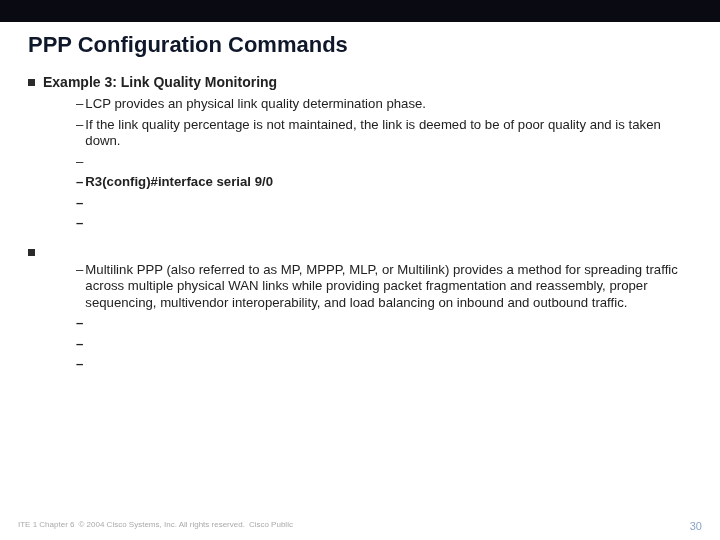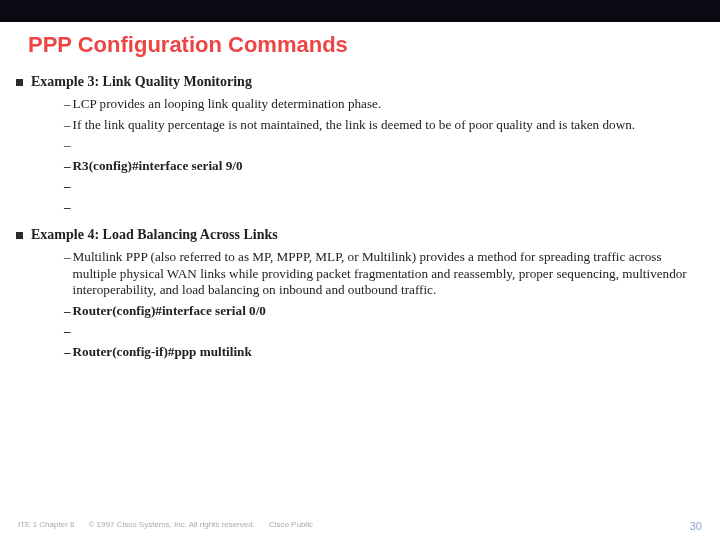--- a/index.html
+++ b/index.html
@@ -1,50 +1,50 @@
 <!DOCTYPE html>
 <html><head>
 <meta charset="utf-8">
 <style>
   * { margin: 0; padding: 0; box-sizing: border-box; }
   html, body { width: 720px; height: 540px; font-family: Arial, Helvetica, sans-serif; background: #fff; }
   .slide { width: 720px; height: 540px; position: relative; display: flex; flex-direction: column; }
   .topbar { height: 22px; background: #0a0a12; flex-shrink: 0; }
-  .title { color: #ef4444; font-size: 22px; font-weight: bold; padding: 10px 28px 6px 28px; }
-  .content { padding: 4px 28px 0 16px; flex: 1; overflow: hidden; font-family: Liberation Serif, serif; }
+  .title { color: #0f172a; font-size: 22px; font-weight: bold; padding: 10px 28px 6px 28px; }
+  .content { padding: 4px 28px 0 28px; flex: 1; overflow: hidden; }
   .ex-head { display: flex; align-items: flex-start; margin-top: 6px; }
   .sq { width: 7px; height: 7px; background: #2a2a2a; margin-top: 5px; margin-right: 8px; flex-shrink: 0; }
   .ex-title { font-weight: bold; font-size: 14px; color: #222; }
   .bullets { margin-left: 48px; margin-top: 6px; }
   .bul { font-size: 13.2px; color: #222; line-height: 1.25; margin-bottom: 4px; display: flex; }
   .dash { margin-right: 2px; flex-shrink: 0; }
   .bold { font-weight: bold; }
   .footer { position: absolute; bottom: 8px; left: 0; right: 0; padding: 0 18px; font-size: 8px; color: #aaa; display: flex; justify-content: space-between; }
-  .footer .left { display: flex; gap: 14px; }
+  .footer .left { display: flex; gap: 4px; }
   .footer .cp { color: #aaa; text-align: right; }
   .footer .pnum { color: #8aa3c8; font-size: 11px; }
 </style>
 </head>
 <body>
 
 <div class="slide">
   <div class="topbar"></div>
 
   <div class="title">PPP Configuration Commands</div>
 
   <div class="content">
 
     <div class="ex-head">
       <div class="sq"></div>
       <div class="ex-title">Example 3: Link Quality Monitoring</div>
     </div>
     <div class="bullets">
       <div class="bul">
           <span class="dash">–</span>
-          <span>LCP provides an looping link quality determination phase.</span>
+          <span>LCP provides an physical link quality determination phase.</span>
         </div>
       <div class="bul">
           <span class="dash">–</span>
           <span>If the link quality percentage is not maintained, the link is deemed to be of poor quality and is taken down.</span>
         </div>
       <div class="bul">
           <span class="dash">–</span>
         </div>
       <div class="bul bold">
           <span class="dash">–</span>
@@ -53,43 +53,40 @@
       <div class="bul bold">
           <span class="dash">–</span>
         </div>
       <div class="bul bold">
           <span class="dash">–</span>
         </div>
     </div>
 
     <div class="ex-head" style="margin-top:12px;">
       <div class="sq"></div>
-      <div class="ex-title">Example 4: Load Balancing Across Links</div>
     </div>
     <div class="bullets">
       <div class="bul">
           <span class="dash">–</span>
           <span>Multilink PPP (also referred to as MP, MPPP, MLP, or Multilink) provides a method for spreading traffic across multiple physical WAN links while providing packet fragmentation and reassembly, proper sequencing, multivendor interoperability, and load balancing on inbound and outbound traffic.</span>
         </div>
       <div class="bul bold">
           <span class="dash">–</span>
-          <span>Router(config)#interface serial 0/0</span>
         </div>
       <div class="bul bold">
           <span class="dash">–</span>
         </div>
       <div class="bul bold">
           <span class="dash">–</span>
-          <span>Router(config-if)#ppp multilink</span>
         </div>
     </div>
 
   </div>
 
   <div class="footer">
     <div class="left">
       <span>ITE 1 Chapter 6</span>
-      <span>© 1997 Cisco Systems, Inc. All rights reserved.</span>
+      <span>© 2004 Cisco Systems, Inc. All rights reserved.</span>
       <span class="cp">Cisco Public</span>
     </div>
     <div class="pnum">30</div>
   </div>
 </div>
 
 </body></html>

